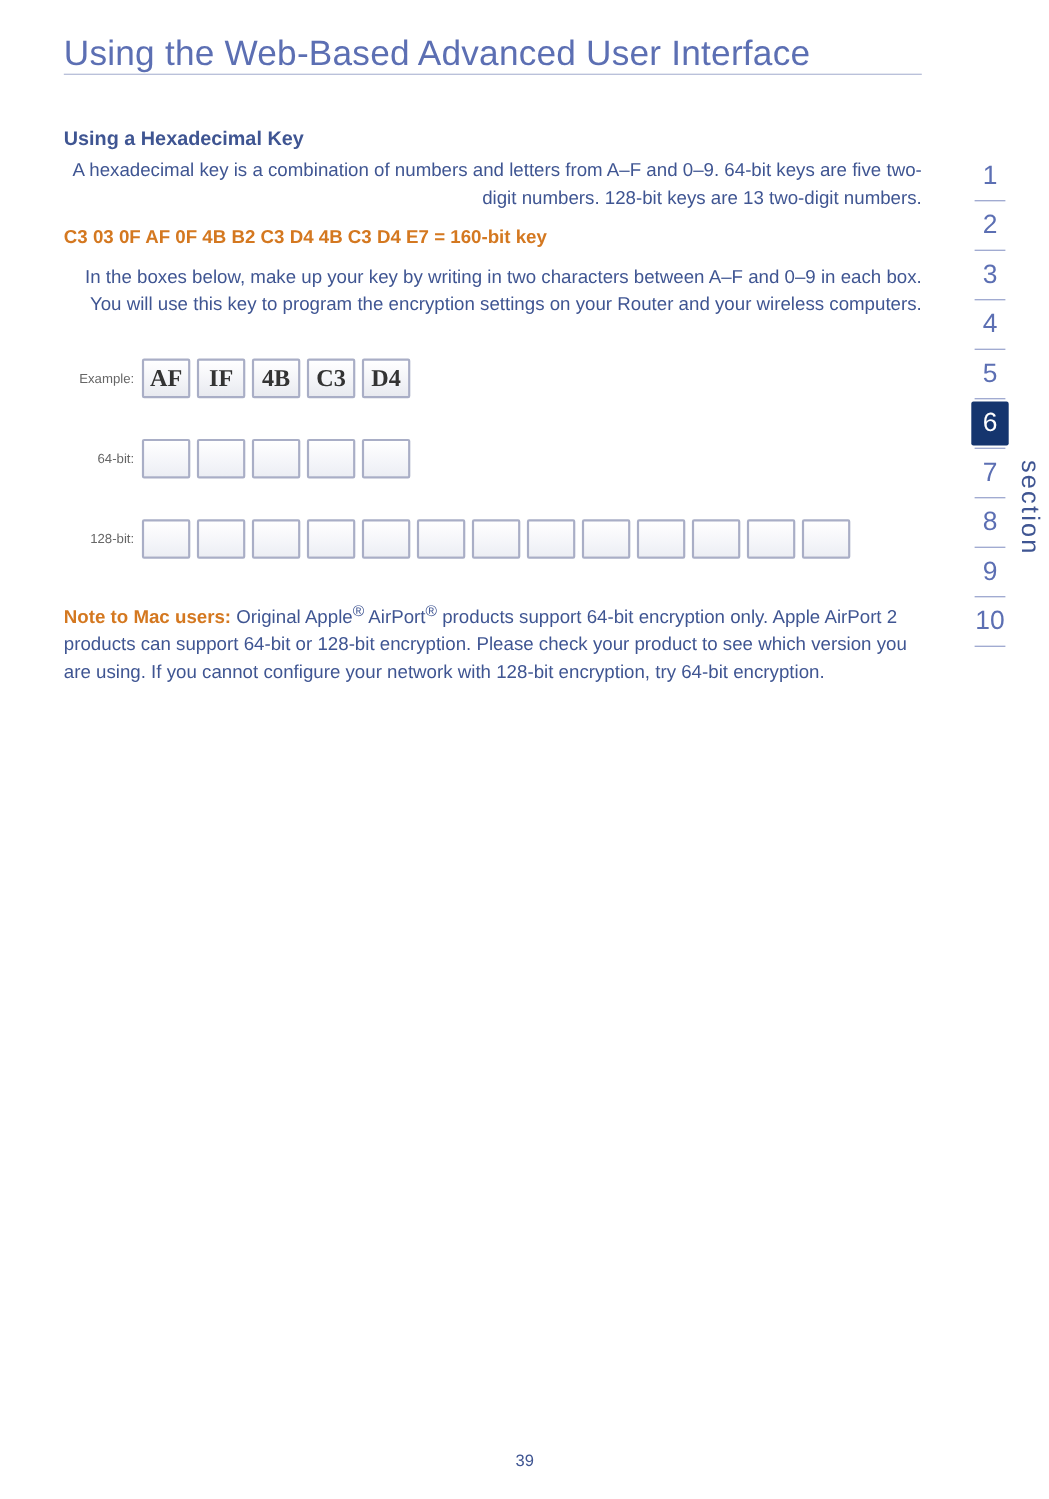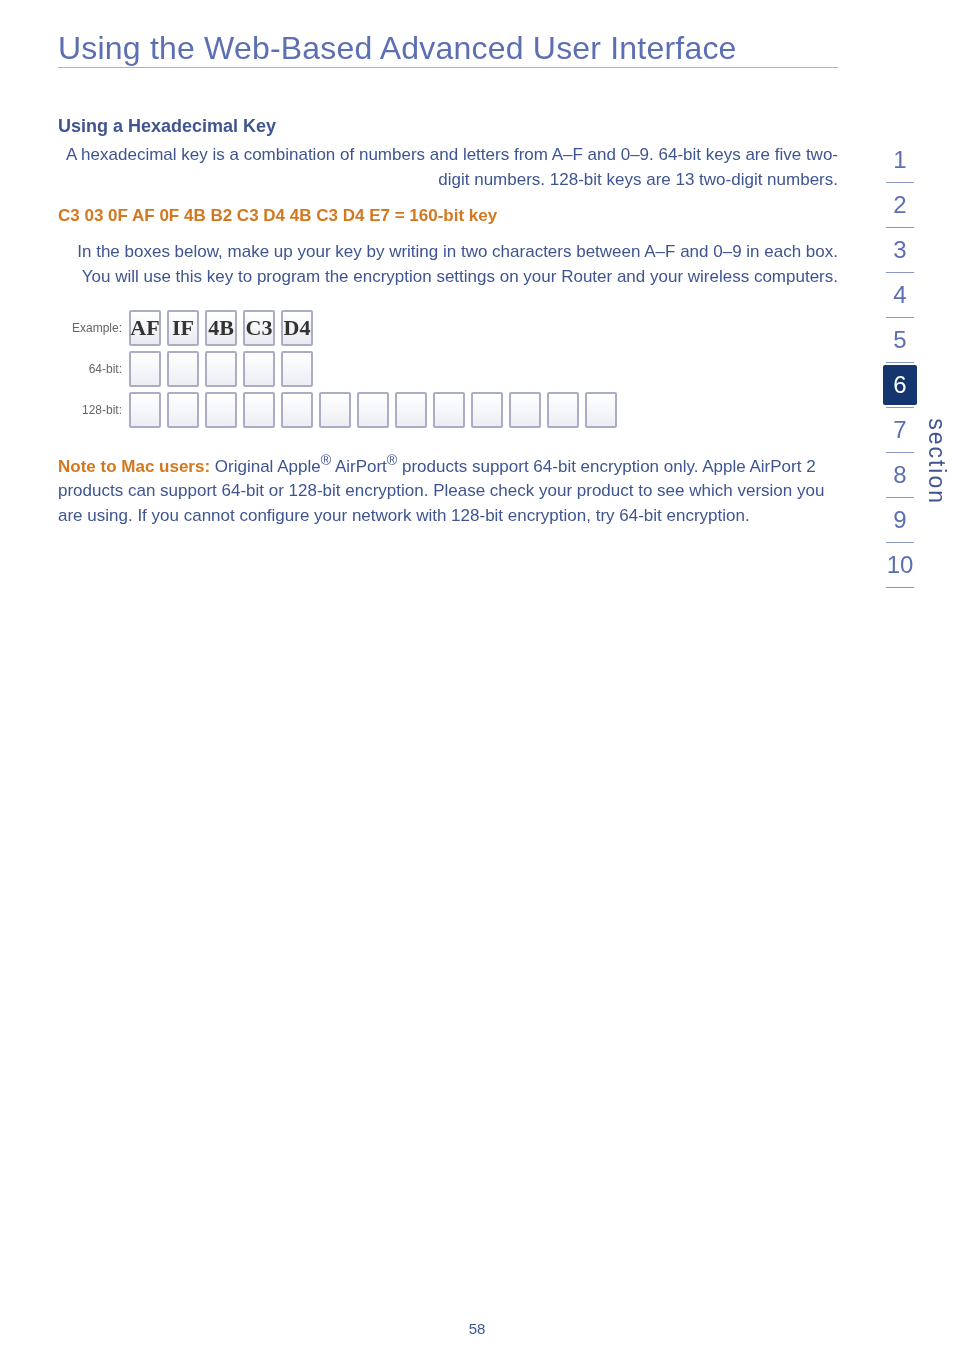--- a/index.html
+++ b/index.html
@@ -49,24 +49,24 @@
   }
   .key-row { display: flex; align-items: center; margin: 5px 0; }
   .key-label {
     width: 64px;
     text-align: right;
     color: #666;
     font-size: 12px;
     margin-right: 4px;
   }
   .key-box {
-    width: 32px; height: 36px;
+    width: 44px; height: 36px;
     border: 2px solid #a9aec6;
     border-radius: 2px;
-    margin: 0 3px;
+    margin: 16px 3px;
     display: flex; align-items: center; justify-content: center;
     font-family: "Comic Sans MS", cursive;
     font-weight: 700;
     font-size: 22px;
     color: #333;
     background: linear-gradient(#fff, #f2f3f7 60%, #e8eaf0);
   }
   .key-box.empty { background: linear-gradient(#fff, #f4f5f9 60%, #eceef4); }
 
   .note { margin-top: 22px; }
@@ -189,13 +189,13 @@
   <div class="num">8</div>
   <div class="sep"></div>
   <div class="num">9</div>
   <div class="sep"></div>
   <div class="num">10</div>
   <div class="sep"></div>
 </div>
 
 <div class="section-word">section</div>
 
-<div class="page-number">58</div>
+<div class="page-number">39</div>
 
 </body></html>

